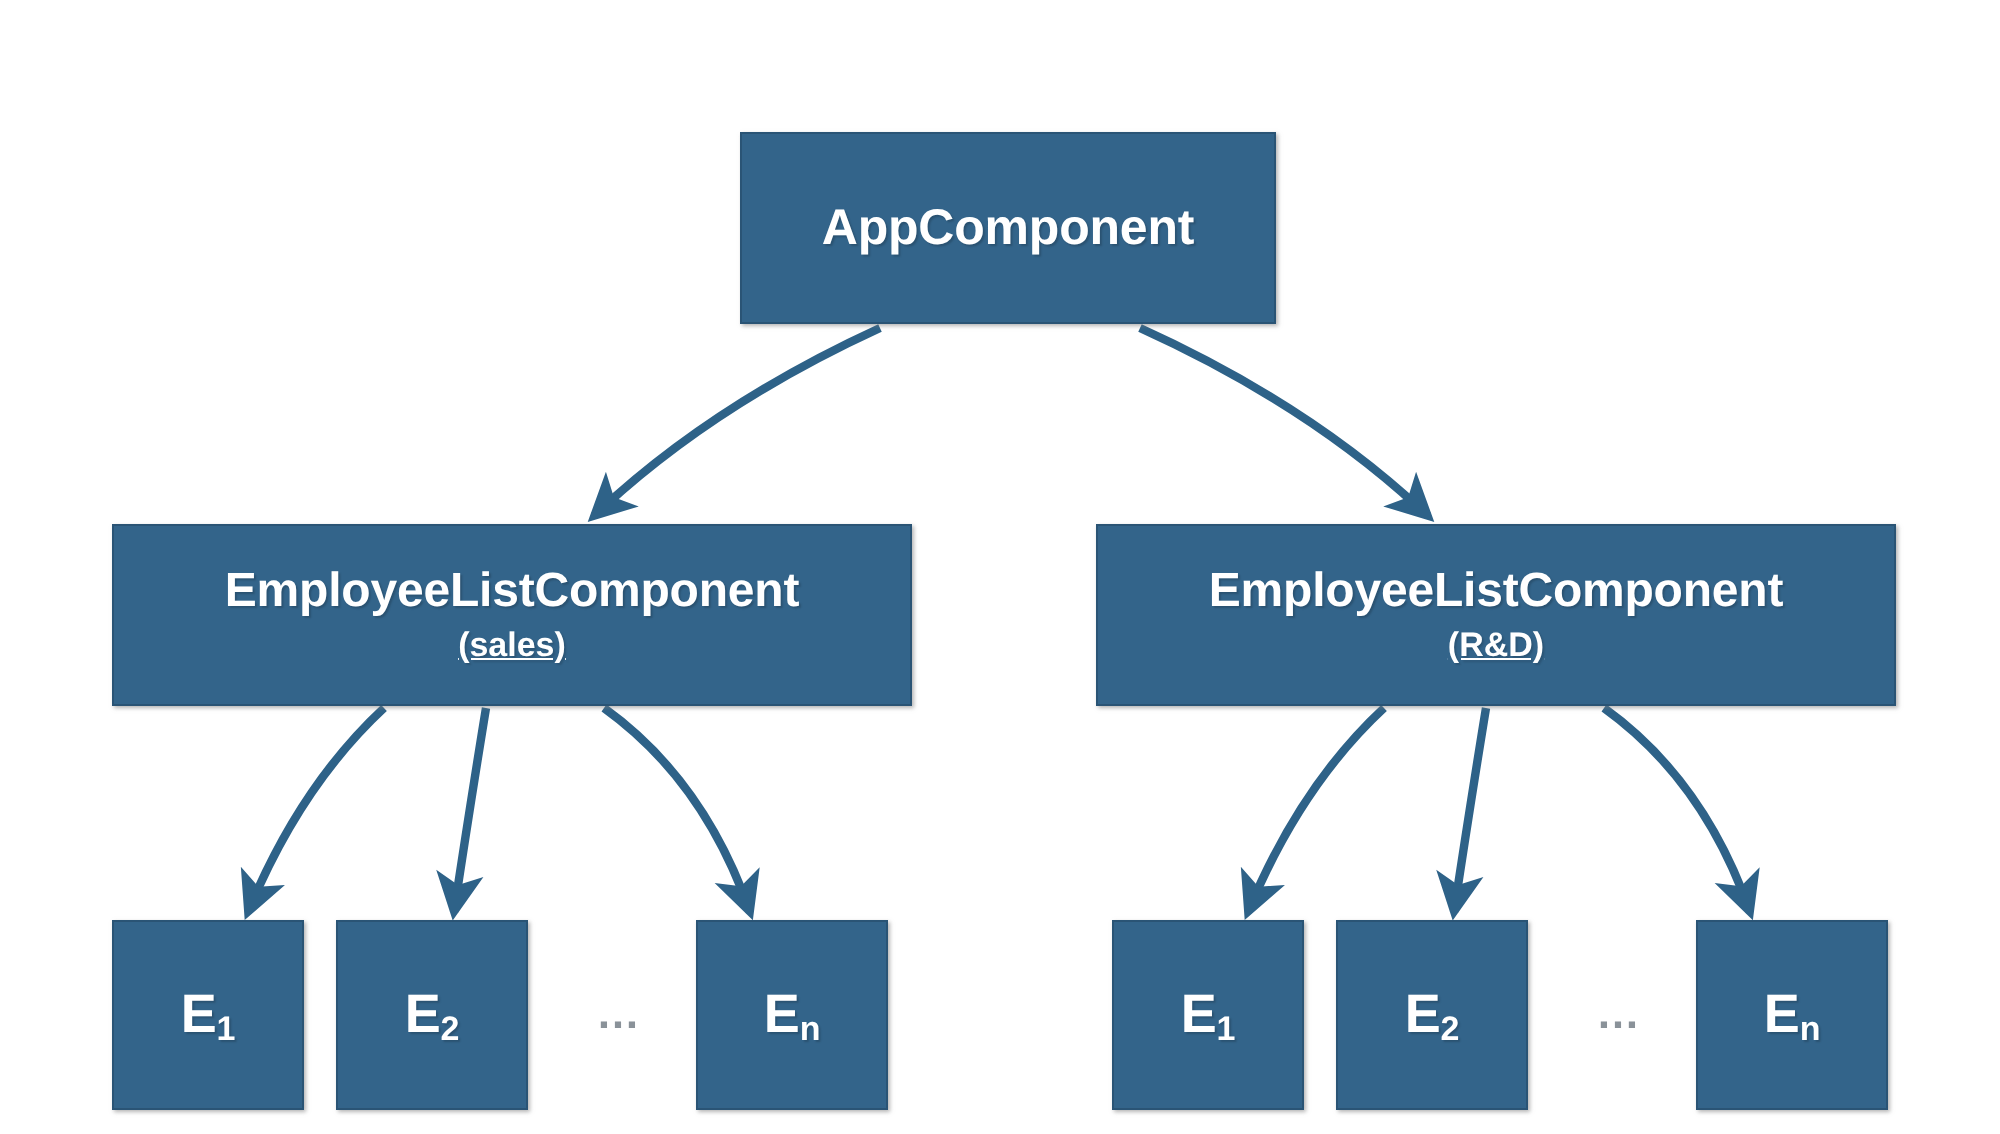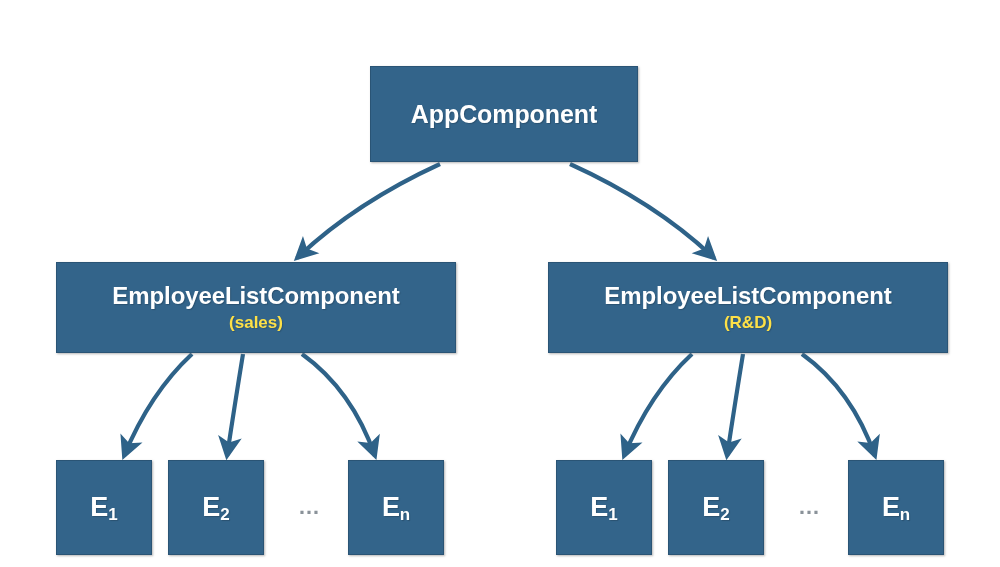--- a/index.html
+++ b/index.html
@@ -43,23 +43,24 @@
   }
   .node .title {
     font-weight: bold;
     color: #ffffff;
     letter-spacing: -0.1px;
     text-shadow: 1px 1px 1px rgba(0,0,0,0.18);
     line-height: 1.05;
   }
   .node .subtitle {
     font-weight: bold;
-    color: #fde047;
+    color: #ffffff;
     text-shadow: 1px 1px 1px rgba(0,0,0,0.15);
     line-height: 1.05;
+    text-decoration: underline;
   }
   #node-root .title { font-size: 25px; }
   .node-mid .title { font-size: 24px; }
   .node-mid .subtitle { font-size: 17px; margin-top: 5px; }
   .node-leaf .title { font-size: 27px; }
   .node-leaf .title sub {
     font-size: 17px;
     vertical-align: baseline;
     position: relative;
     bottom: -4px;

